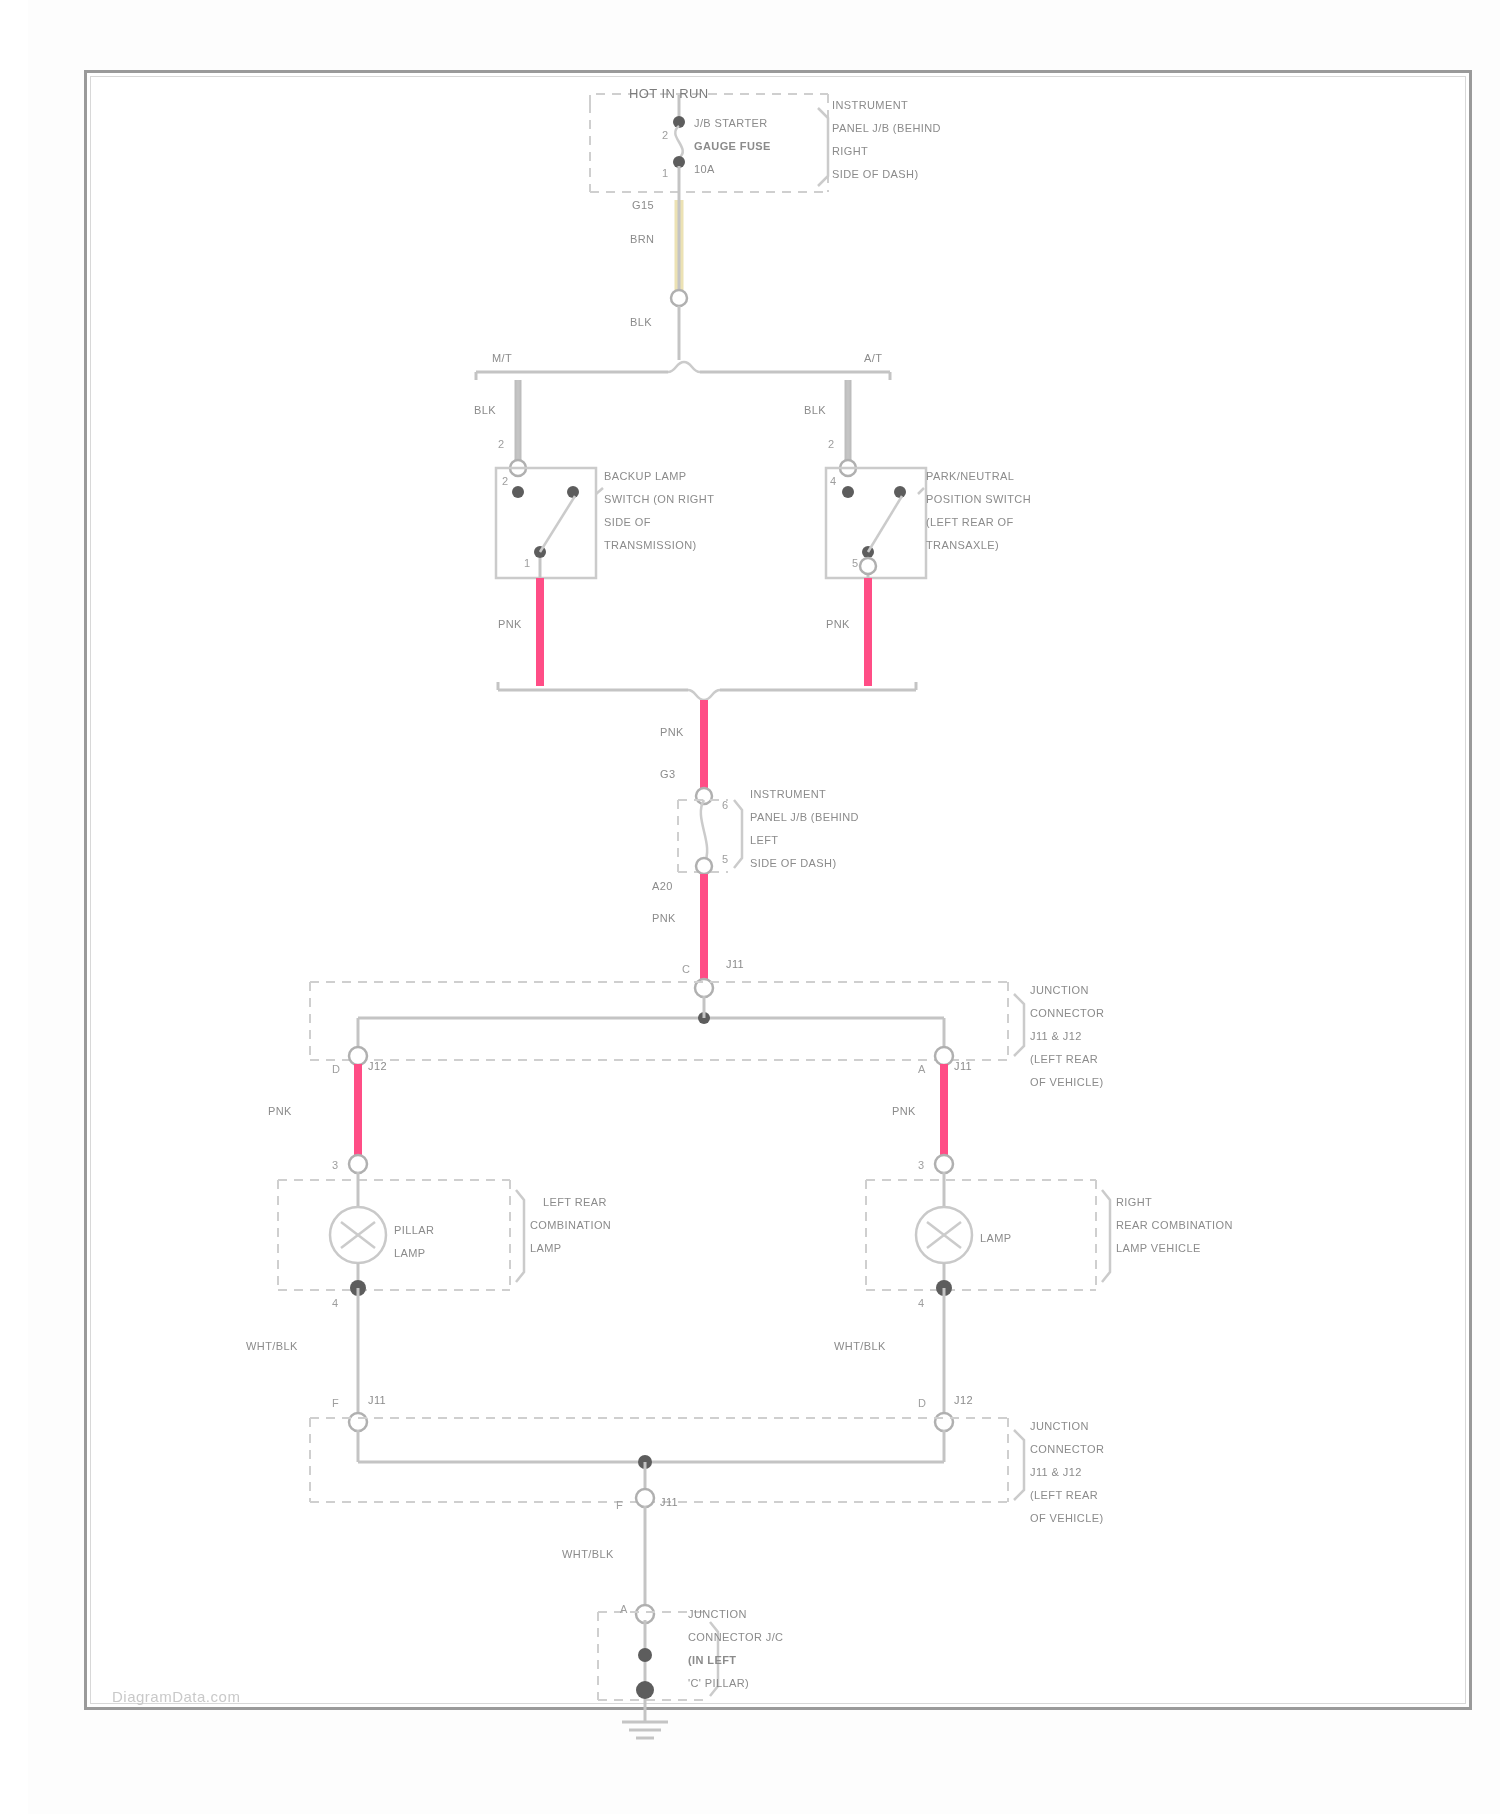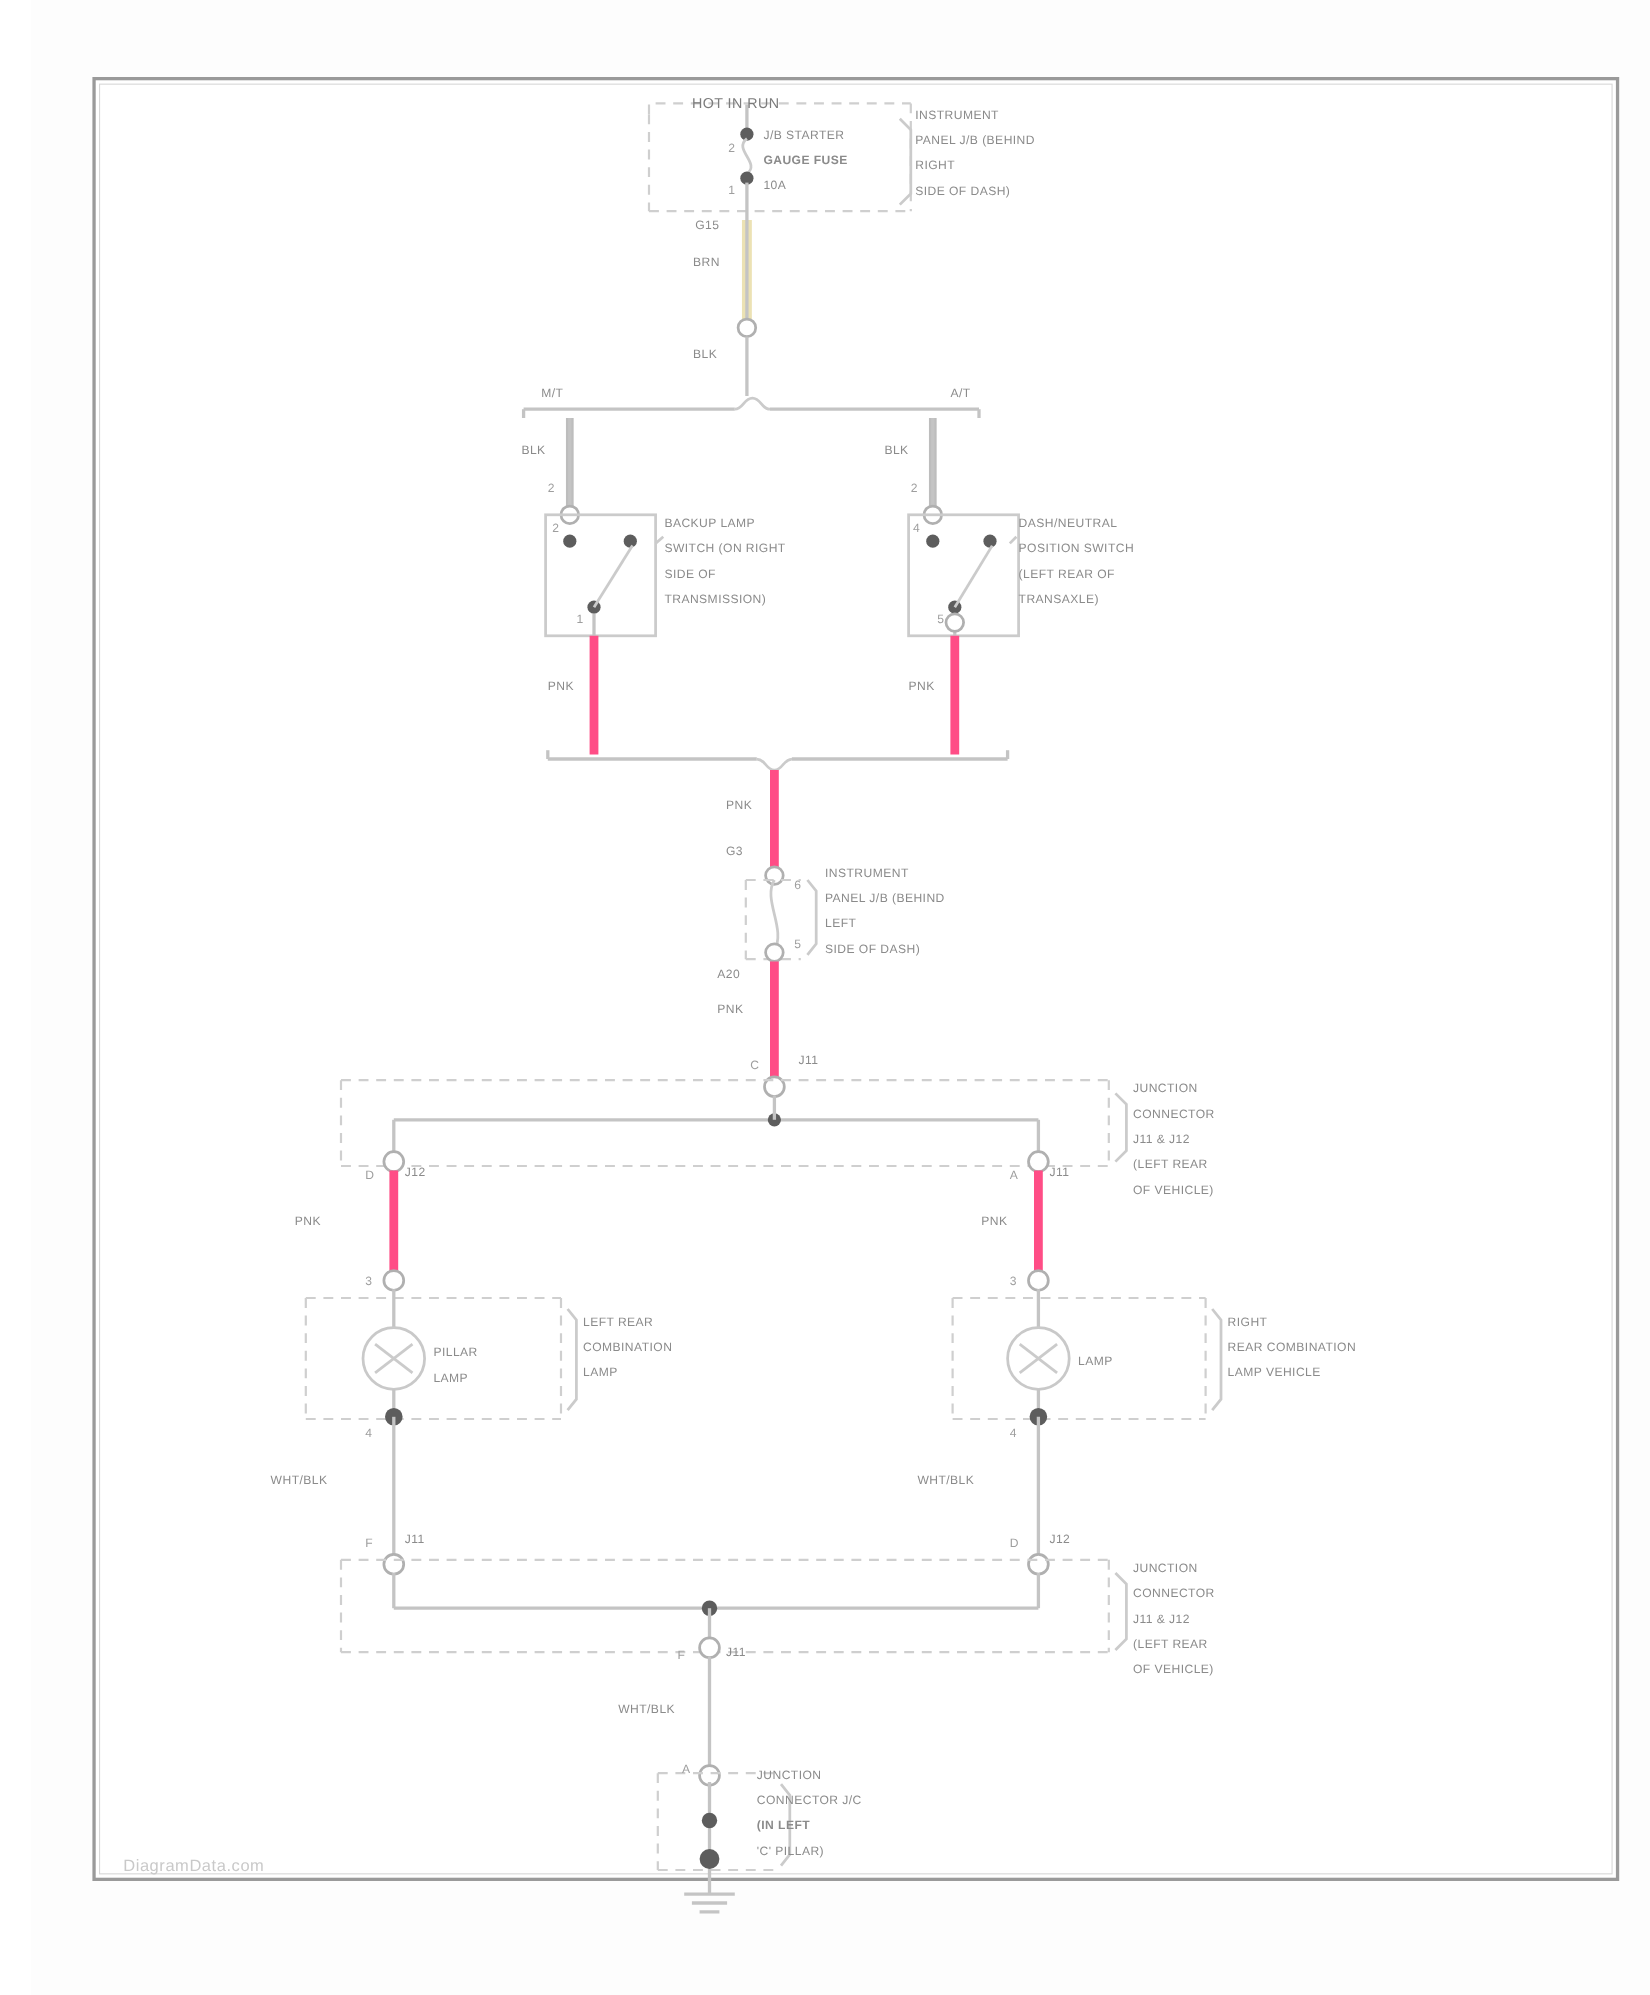--- a/index.html
+++ b/index.html
@@ -280,21 +280,21 @@
     <div class="t pin" style="left:474px;top:474px;">2</div>
     <div class="t pin" style="left:496px;top:556px;">1</div>
     <div class="t pin" style="left:802px;top:474px;">4</div>
     <div class="t pin" style="left:824px;top:556px;">5</div>
 
     <div class="t sm" style="left:576px;top:470px;">BACKUP LAMP</div>
     <div class="t sm" style="left:576px;top:493px;">SWITCH (ON RIGHT</div>
     <div class="t sm" style="left:576px;top:516px;">SIDE OF</div>
     <div class="t sm" style="left:576px;top:539px;">TRANSMISSION)</div>
 
-    <div class="t sm" style="left:898px;top:470px;">DASH/NEUTRAL</div>
+    <div class="t sm" style="left:898px;top:470px;">PARK/NEUTRAL</div>
     <div class="t sm" style="left:898px;top:493px;">POSITION SWITCH</div>
     <div class="t sm" style="left:898px;top:516px;">(LEFT REAR OF</div>
     <div class="t sm" style="left:898px;top:539px;">TRANSAXLE)</div>
 
     <div class="t sm" style="left:470px;top:618px;">PNK</div>
     <div class="t sm" style="left:798px;top:618px;">PNK</div>
 
     <div class="t sm" style="left:632px;top:726px;">PNK</div>
     <div class="t sm" style="left:632px;top:768px;">G3</div>
     <div class="t pin" style="left:694px;top:798px;">6</div>
@@ -321,21 +321,21 @@
     <div class="t sm" style="left:1002px;top:1053px;">(LEFT REAR</div>
     <div class="t sm" style="left:1002px;top:1076px;">OF VEHICLE)</div>
 
     <div class="t sm" style="left:240px;top:1105px;">PNK</div>
     <div class="t sm" style="left:864px;top:1105px;">PNK</div>
 
     <div class="t pin" style="left:304px;top:1158px;">3</div>
     <div class="t pin" style="left:304px;top:1296px;">4</div>
     <div class="t sm" style="left:366px;top:1224px;">PILLAR</div>
     <div class="t sm" style="left:366px;top:1247px;">LAMP</div>
-    <div class="t sm" style="left:502px;top:1196px;">LEFT REAR</div>
+    <div class="t sm" style="left:515px;top:1196px;">LEFT REAR</div>
     <div class="t sm" style="left:502px;top:1219px;">COMBINATION</div>
     <div class="t sm" style="left:502px;top:1242px;">LAMP</div>
 
     <div class="t pin" style="left:890px;top:1158px;">3</div>
     <div class="t pin" style="left:890px;top:1296px;">4</div>
     <div class="t sm" style="left:952px;top:1232px;">LAMP</div>
     <div class="t sm" style="left:1088px;top:1196px;">RIGHT</div>
     <div class="t sm" style="left:1088px;top:1219px;">REAR COMBINATION</div>
     <div class="t sm" style="left:1088px;top:1242px;">LAMP VEHICLE</div>
 

